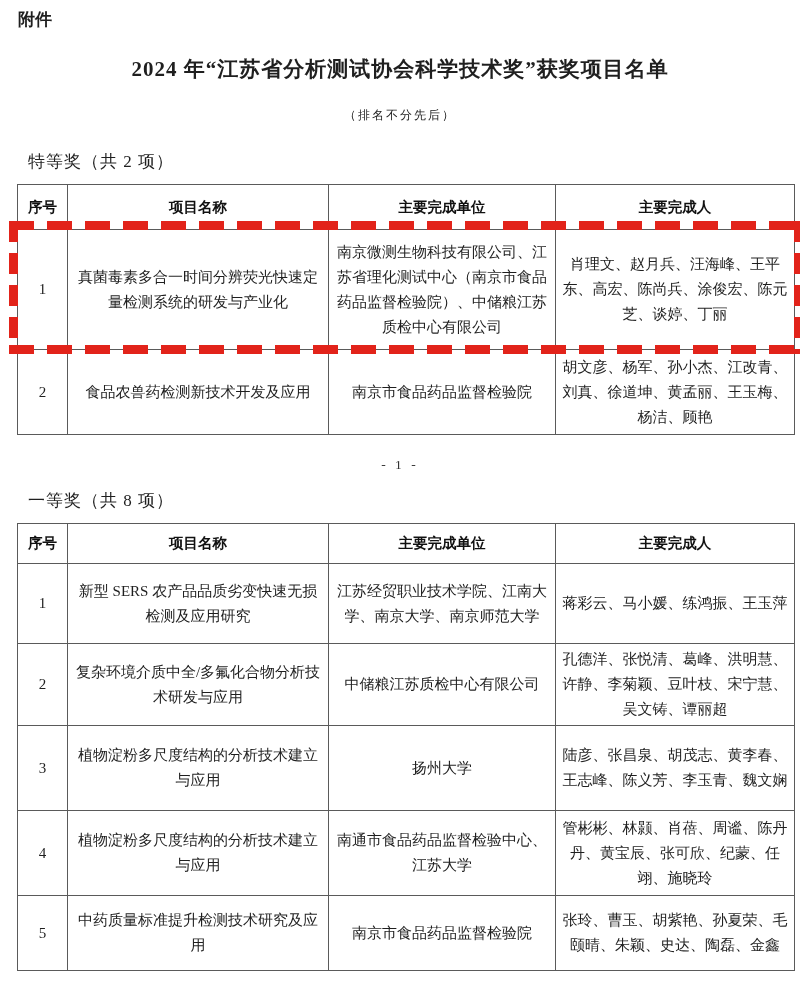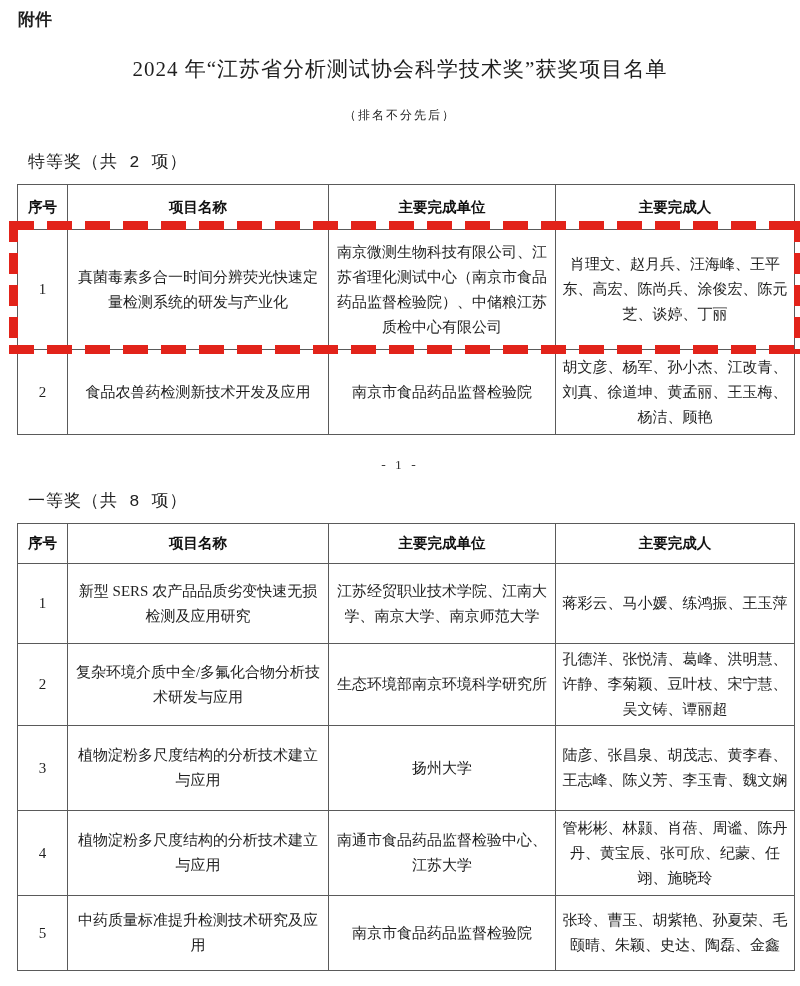--- a/index.html
+++ b/index.html
@@ -19,35 +19,34 @@
   .attachment {
     margin: 8px 0 0 18px;
     font-family: "Liberation Sans", "DejaVu Sans", sans-serif;
     font-weight: bold;
     font-size: 17px;
   }
   .doc-title {
     margin-top: 24px;
     text-align: center;
     font-size: 21px;
-    font-weight: normal;
+    font-weight: bold;
     letter-spacing: 1px;
   }
   .doc-subtitle {
     margin-top: 24px;
     text-align: center;
     font-size: 12px;
     letter-spacing: 2px;
     color: #222;
   }
   .section-heading {
     margin: 26px 0 11px 28px;
     font-size: 17px;
     letter-spacing: 1px;
-    font-family: Liberation Mono, monospace;
   }
   .section-heading.second { margin-top: 16px; }
   .table-wrap {
     position: relative;
     margin-left: 17px;
     width: 777px;
   }
   table.awards {
     width: 777px;
     border-collapse: collapse;
@@ -183,21 +182,21 @@
     </tr>
     <tr class="r0">
       <td>1</td>
       <td>新型 SERS 农产品品质劣变快速无损检测及应用研究</td>
       <td>江苏经贸职业技术学院、江南大学、南京大学、南京师范大学</td>
       <td>蒋彩云、马小媛、练鸿振、王玉萍</td>
     </tr>
     <tr class="r1">
       <td>2</td>
       <td>复杂环境介质中全/多氟化合物分析技术研发与应用</td>
-      <td>生态环境部南京环境科学研究所</td>
+      <td>中储粮江苏质检中心有限公司</td>
       <td>孔德洋、张悦清、葛峰、洪明慧、许静、李菊颖、豆叶枝、宋宁慧、吴文铸、谭丽超</td>
     </tr>
     <tr class="r2">
       <td>3</td>
       <td>植物淀粉多尺度结构的分析技术建立与应用</td>
       <td>扬州大学</td>
       <td>陆彦、张昌泉、胡茂志、黄李春、王志峰、陈义芳、李玉青、魏文娴</td>
     </tr>
     <tr class="r3">
       <td>4</td>

